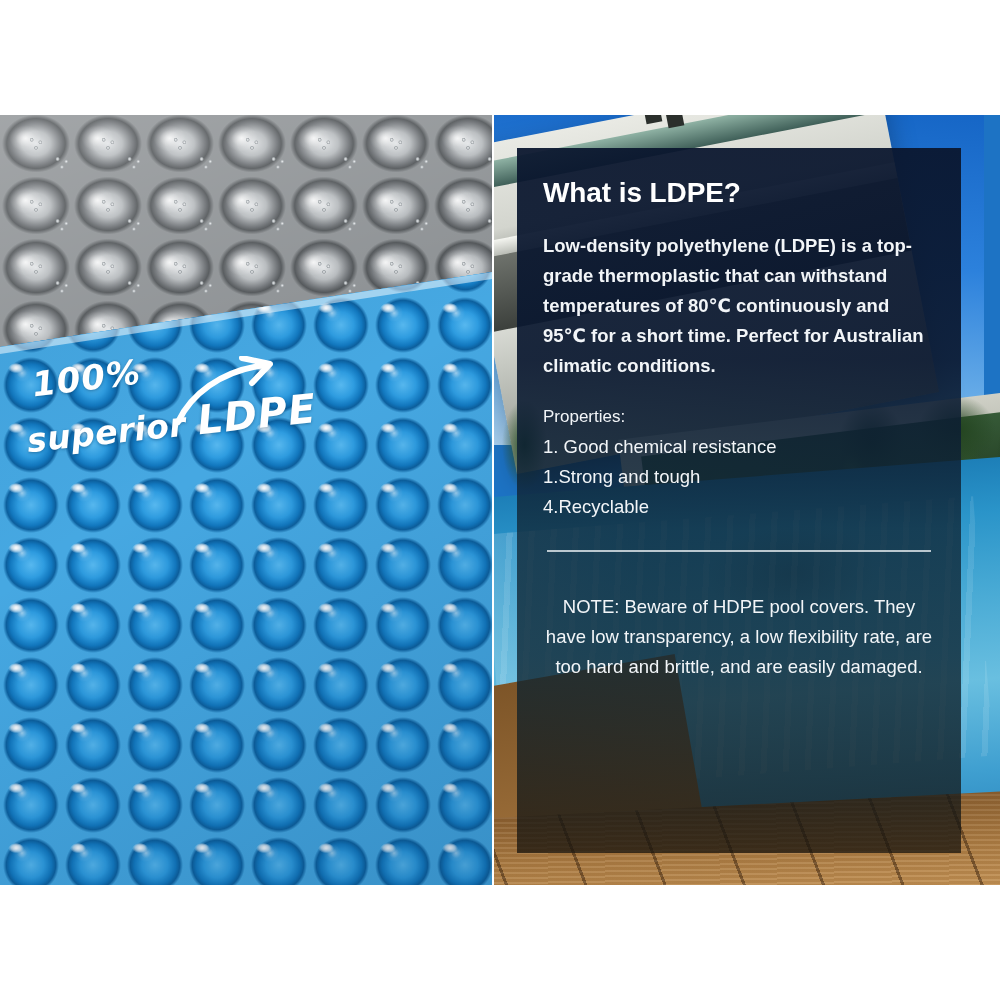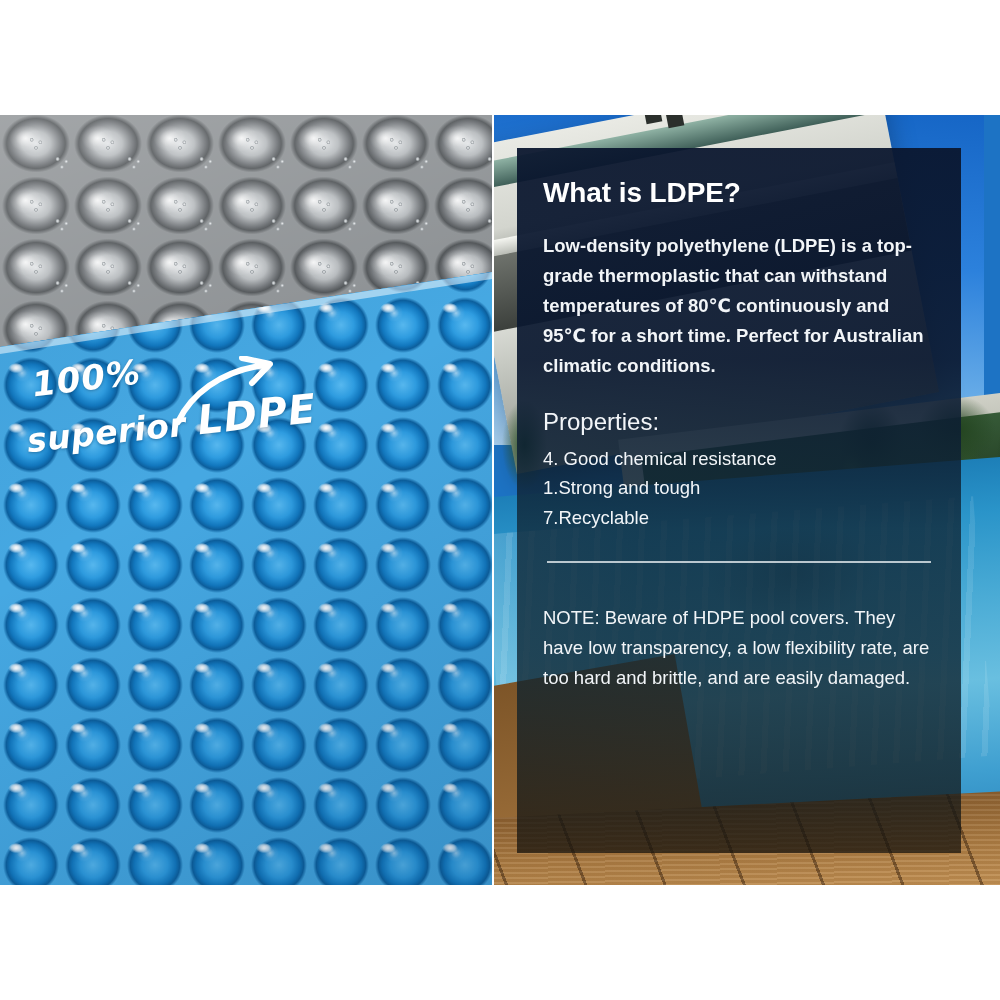--- a/index.html
+++ b/index.html
@@ -231,35 +231,35 @@
   }
   .ov-title{
     color:#ffffff;font-size:28px;font-weight:700;
     letter-spacing:-.1px;margin:0 0 22px 0;line-height:1.1;
   }
   .ov-para{
     color:#f2f5f8;font-size:18.5px;line-height:1.62;
     margin:0 0 22px 0;font-weight:700;
   }
   .ov-proplabel{
-    color:#f2f5f8;font-size:24px;line-height:1.62;margin:0 0 2px 0;
+    color:#f2f5f8;font-size:17px;line-height:1.62;margin:0 0 2px 0;
   }
   .ov-list{
     list-style:none;margin:0 0 0 0;padding:0;
   }
   .ov-list li{
     color:#f2f5f8;font-size:18.5px;line-height:1.62;
     margin:0;white-space:nowrap;
   }
   .ov-rule{
     height:2px;background:rgba(228,234,238,.80);
     margin:28px 4px 40px 4px;
   }
   .ov-note{
-    color:#f2f5f8;font-size:18.5px;line-height:1.62;margin:0;
+    color:#f2f5f8;font-size:18.5px;line-height:1.62;margin:0;text-align:center;
   }
 </style>
 </head>
 <body>
 
 <div class="stage">
 
   <div class="panel-left">
 
     <div class="silver-sheet"></div>
@@ -314,23 +314,23 @@
 
     <div class="overlay">
 
       <h1 class="ov-title">What is LDPE?</h1>
 
       <p class="ov-para">Low-density polyethylene (LDPE) is a top-grade thermoplastic that can withstand temperatures of 80℃ continuously and 95℃ for a short time. Perfect for Australian climatic conditions.</p>
 
       <p class="ov-proplabel">Properties:</p>
 
       <ul class="ov-list">
-        <li>4. Good chemical resistance</li>
+        <li>1. Good chemical resistance</li>
         <li>1.Strong and tough</li>
-        <li>7.Recyclable</li>
+        <li>4.Recyclable</li>
       </ul>
 
       <div class="ov-rule"></div>
 
       <p class="ov-note">NOTE: Beware of HDPE pool covers. They have low transparency, a low flexibility rate, are too hard and brittle, and are easily damaged.</p>
     </div>
   </div>
 
 </div>
 

